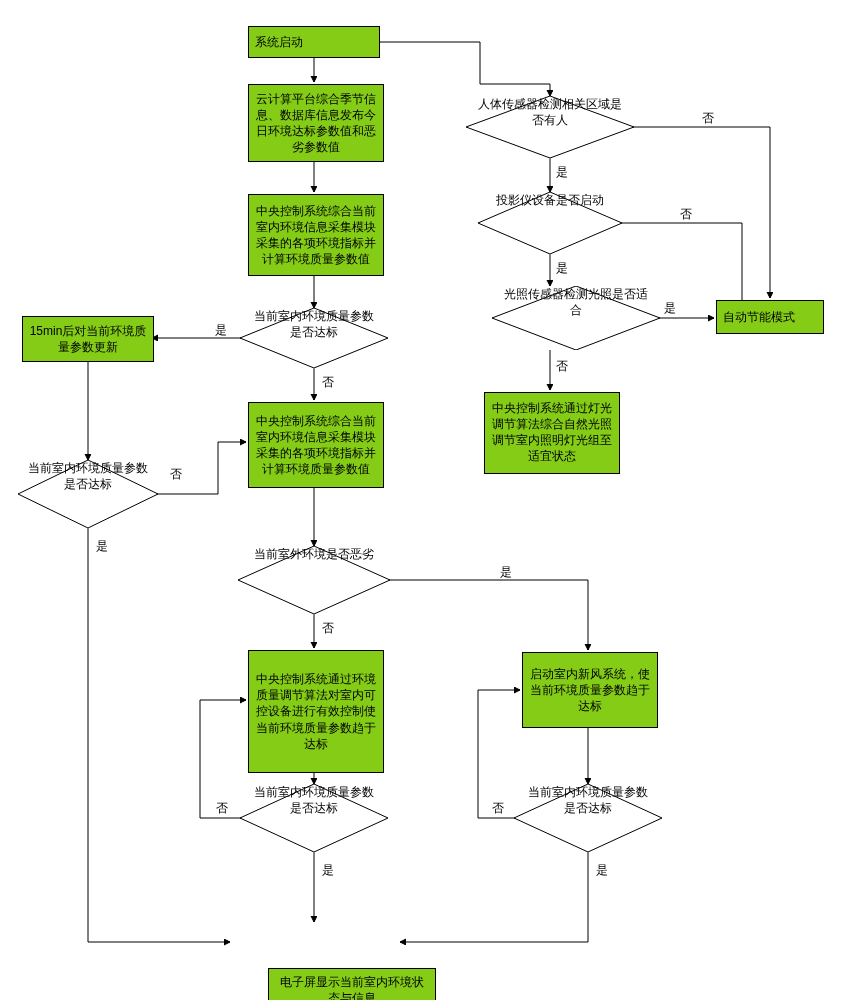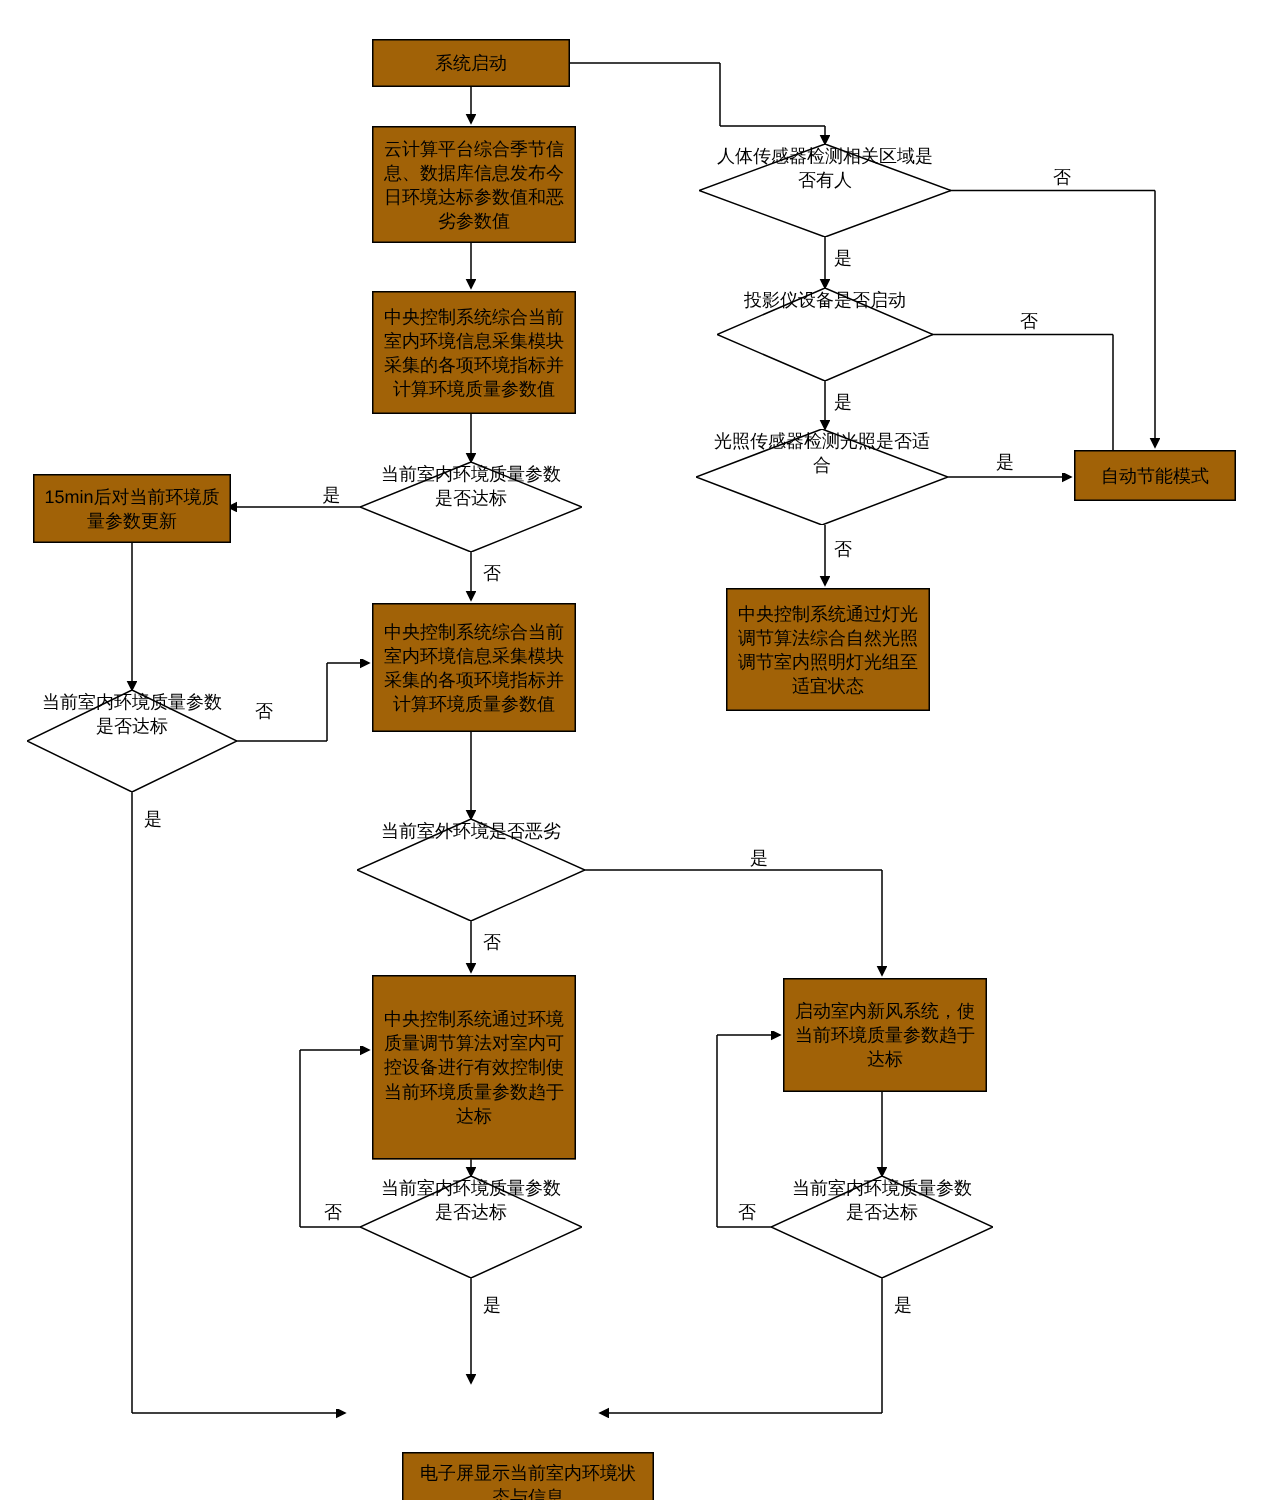--- a/index.html
+++ b/index.html
@@ -13,24 +13,24 @@
   }
   .canvas {
     position: relative;
     width: 848px;
     height: 1000px;
     background: #fff;
   }
   .box {
     position: absolute;
     border: 1px solid #000;
-    background: #a16207;
+    background: #84cc16;
     display: flex;
     align-items: center;
-    justify-content: center;
+    justify-content: flex-start;
     text-align: center;
     padding: 4px 6px;
     line-height: 1.35;
   }
   .diamond-wrap {
     position: absolute;
     display: flex;
     align-items: flex-start;
     justify-content: center;
   }
@@ -217,32 +217,32 @@
     <div class="diamond-text">人体传感器检测相关区域是否有人</div>
   </div>
 
   <div class="diamond-wrap" style="left:478px; top:192px; width:144px; height:62px;">
     <svg viewBox="0 0 144 62">
         <polygon points="72,0 144,31 72,62 0,31" fill="#fff" stroke="#000"></polygon>
       </svg>
     <div class="diamond-text">投影仪设备是否启动</div>
   </div>
 
-  <div class="diamond-wrap" style="left:464px; top:286px; width:168px; height:64px;">
+  <div class="diamond-wrap" style="left:492px; top:286px; width:168px; height:64px;">
     <svg viewBox="0 0 168 64">
         <polygon points="84,0 168,32 84,64 0,32" fill="#fff" stroke="#000"></polygon>
       </svg>
     <div class="diamond-text">光照传感器检测光照是否适合</div>
   </div>
 
   <div class="box" style="left:716px; top:300px; width:108px; height:34px;font-family:Liberation Serif, serif;">
     <span>自动节能模式</span>
   </div>
 
-  <div class="box" style="left:484px; top:392px; width:136px; height:82px;">
+  <div class="box" style="left:484px; top:392px; width:136px; height:82px;font-family:Liberation Mono, monospace;">
     <span>中央控制系统通过灯光调节算法综合自然光照调节室内照明灯光组至适宜状态</span>
   </div>
 
   <div class="label" style="left:215px; top:322px;">是</div>
   <div class="label" style="left:322px; top:374px;">否</div>
 
   <div class="label" style="left:170px; top:466px;">否</div>
   <div class="label" style="left:96px; top:538px;">是</div>
 
   <div class="label" style="left:322px; top:620px;">否</div>

